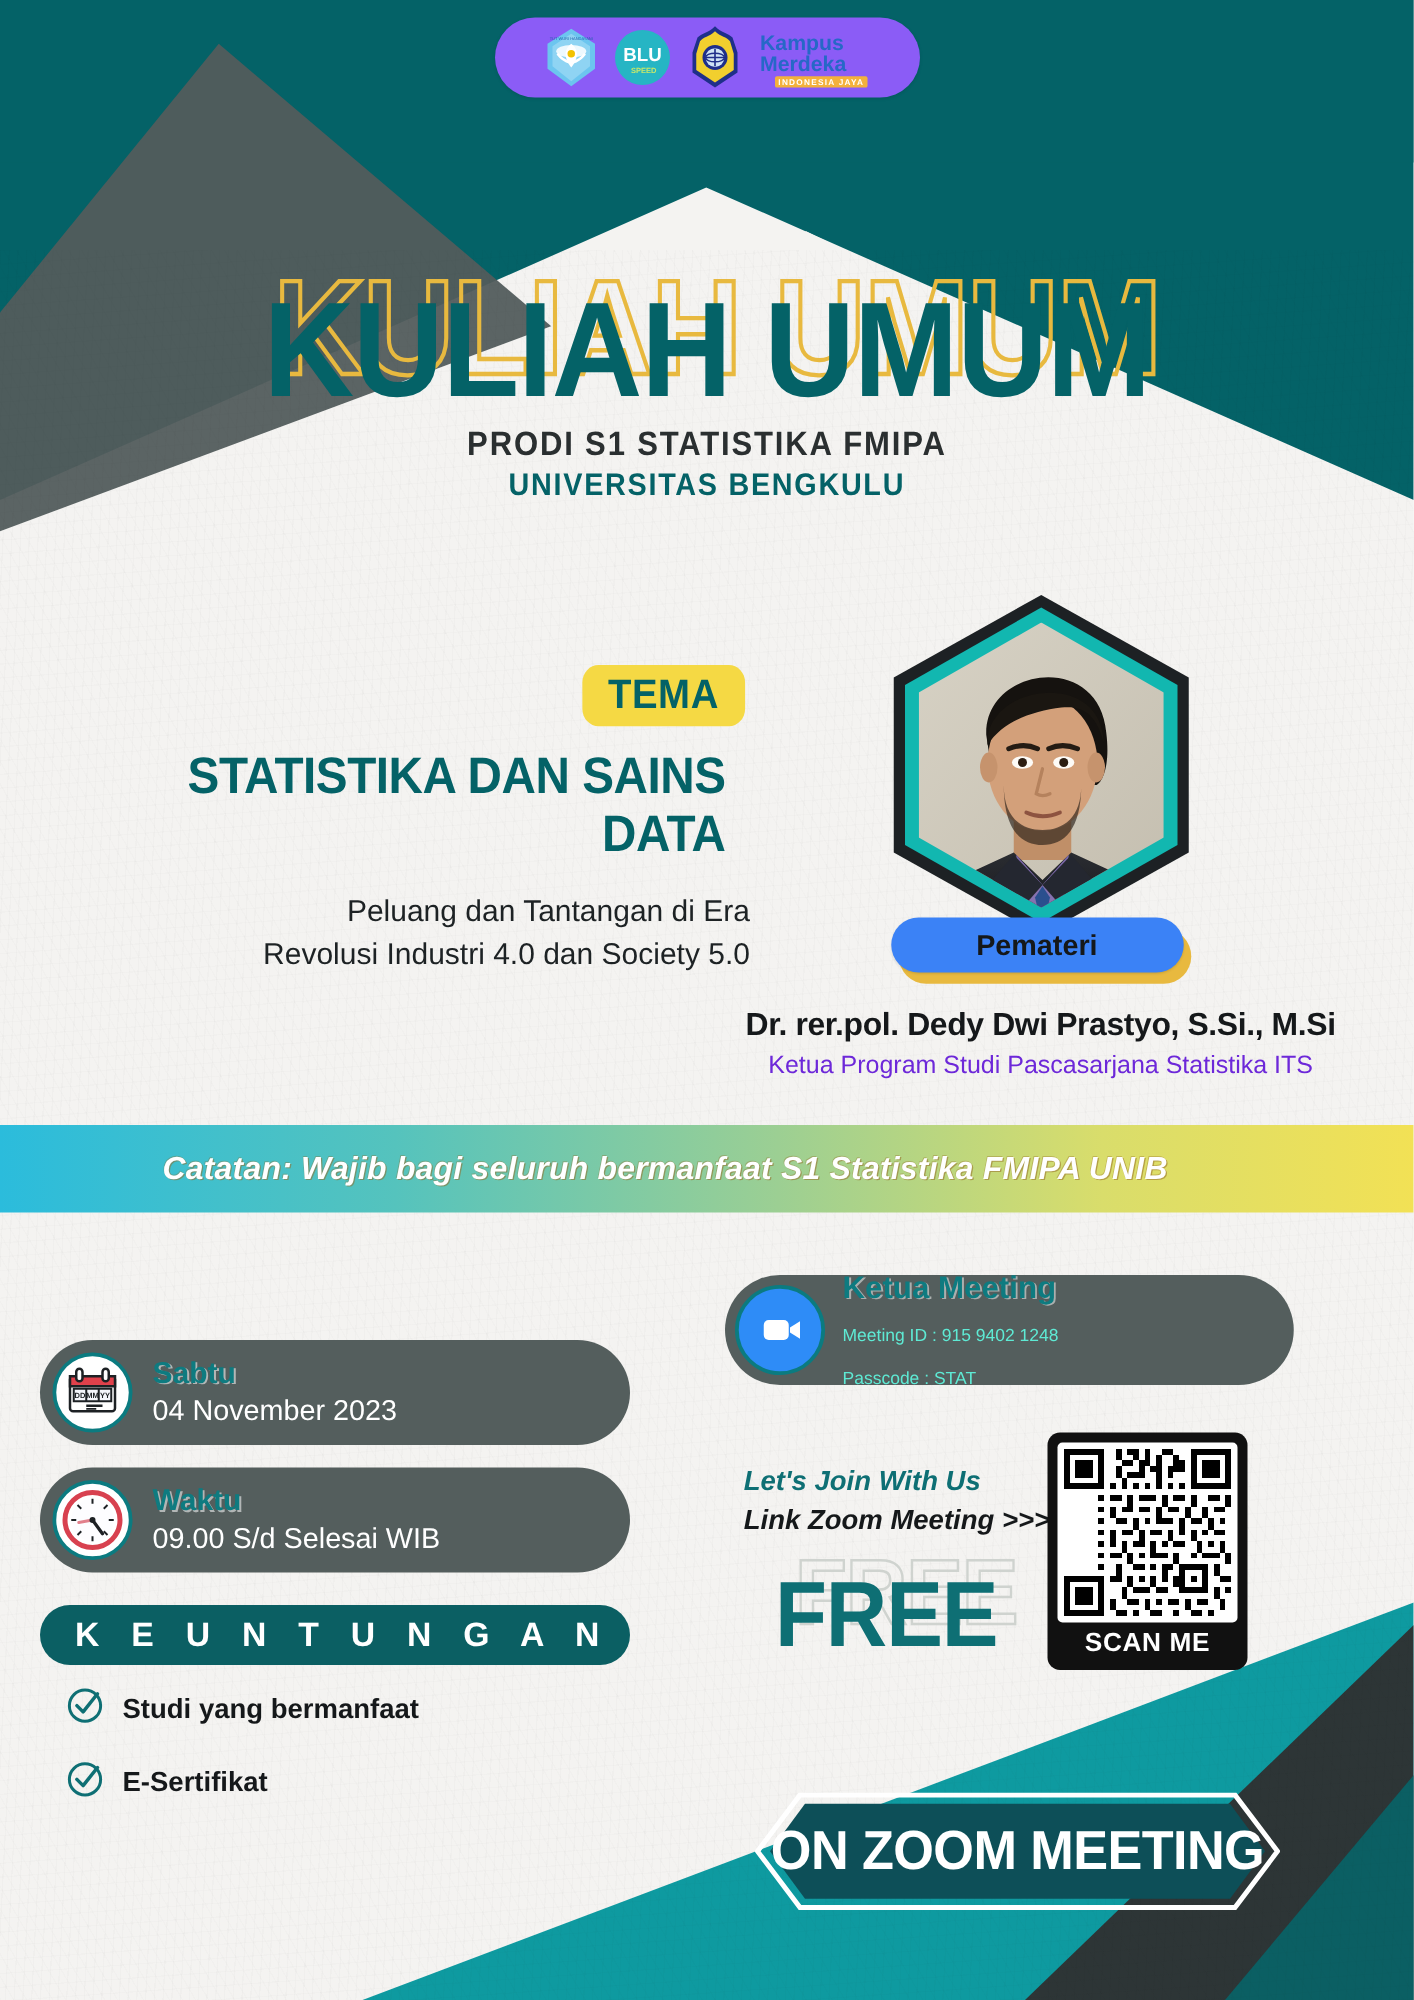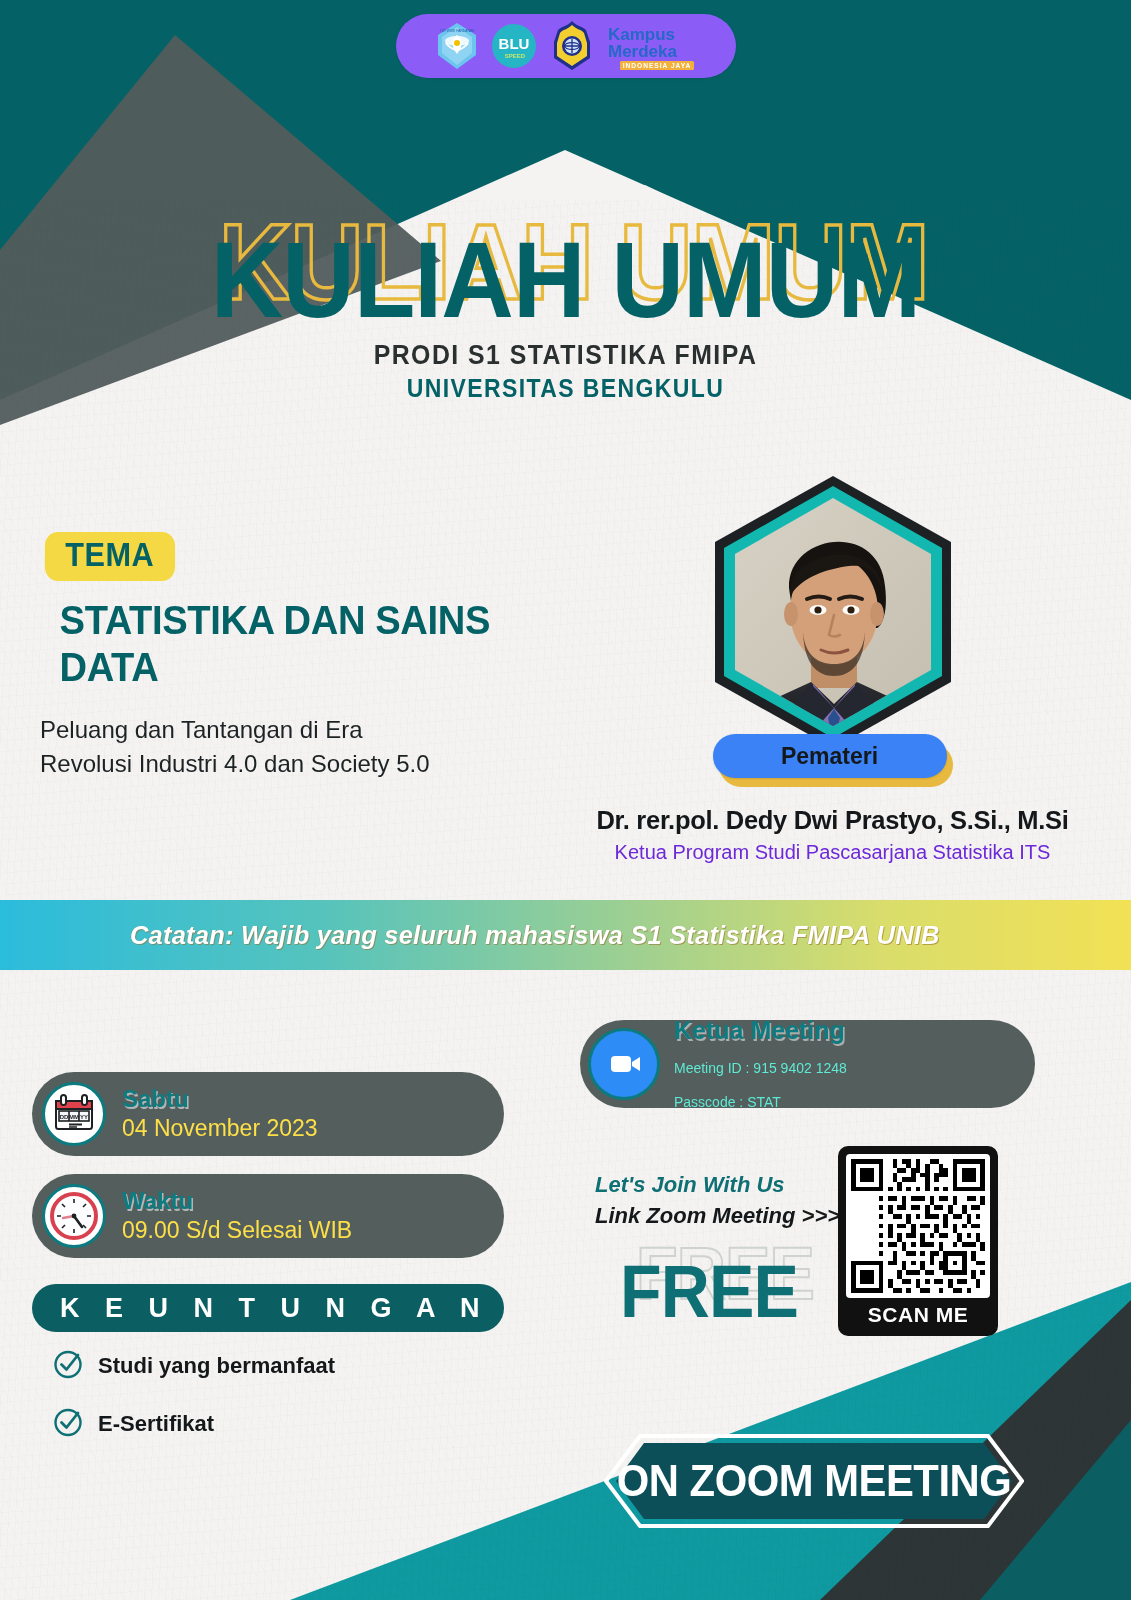--- a/index.html
+++ b/index.html
@@ -62,21 +62,21 @@
     font-size:27px; font-weight:bold; color:#2a2f30;
     letter-spacing:1.6px; transform:scaleX(0.92);
   }
   .sub2 {
     margin-top:3px;
     font-size:25px; font-weight:bold; color:#046267;
     letter-spacing:1.5px; transform:scaleX(0.92);
   }
 
   
-  .theme-block { position:absolute; left:40px; top:532px; width:560px; text-align:left; z-index:20; }
+  .theme-block { position:absolute; left:40px; top:532px; width:560px; text-align:right; z-index:20; }
   .tema-badge {
     display:inline-block; background:#f5d944; color:#046267;
     font-size:33px; font-weight:bold; letter-spacing:0.5px;
     padding:4px 22px 7px; border-radius:14px; transform:scaleX(0.93);
   }
   .theme-title {
     margin-top:16px; font-size:41px; font-weight:bold; color:#046267;
     letter-spacing:-0.4px; transform:scaleX(0.93);
   }
   .theme-desc {
@@ -134,21 +134,21 @@
     display:flex; align-items:center; padding-left:10px; gap:16px;
   }
   .info-icon-ring {
     width:64px; height:64px; border-radius:50%;
     background:#fff; border:3px solid #0b7b80;
     display:flex; align-items:center; justify-content:center; flex:0 0 auto;
     overflow:hidden;
   }
   .info-texts { display:flex; flex-direction:column; justify-content:center; line-height:1.12; }
   .info-label { font-size:24px; font-weight:bold; color:#0e7b80; text-shadow:1.5px 1.5px 0 rgba(255,255,255,0.55); }
-  .info-value { font-size:23px; color:#fde047; margin-top:3px; }
+  .info-value { font-size:23px; color:#ffffff; margin-top:3px; }
 
   
   .waktu-pill { position:absolute; left:32px; top:1010px; width:472px; z-index:20; }
   .card-date   { position:absolute; left:32px; top:1072px; width:472px; z-index:20; }
   .card-time   { position:absolute; left:32px; top:1174px; width:472px; z-index:20; }
   .keun-pill   { position:absolute; left:32px; top:1284px; width:472px; z-index:20; }
   .benefits    { position:absolute; left:52px; top:1348px; width:460px; z-index:20; }
   .benefit-row { display:flex; align-items:center; gap:14px; margin-bottom:22px; }
   .benefit-label { font-size:22px; font-weight:bold; color:#15181a; }
 
@@ -353,21 +353,21 @@
     </div>
     <div class="pemateri-badge-wrap">
       <div class="pemateri-shadow"></div>
       <div class="pemateri-pill">Pemateri</div>
     </div>
     <div class="speaker-name">Dr. rer.pol. Dedy Dwi Prastyo, S.Si., M.Si</div>
     <div class="speaker-role">Ketua Program Studi Pascasarjana Statistika ITS</div>
   </div>
 
   <div class="note-banner">
-    <span class="note-text">Catatan:  Wajib yang seluruh mahasiswa S1 Statistika FMIPA UNIB</span>
+    <span class="note-text">Catatan:  Wajib bagi seluruh bermanfaat S1 Statistika FMIPA UNIB</span>
   </div>
 
 
   <div class="info-card card-date">
     <span class="info-icon-ring">
       <svg width="50" height="50" viewBox="0 0 50 50">
         <rect x="7" y="12" width="36" height="28" rx="2.5" fill="#ffffff" stroke="#1d2124" stroke-width="2"></rect>
         <rect x="7" y="12" width="36" height="8" fill="#e0414b" stroke="#1d2124" stroke-width="2"></rect>
         <rect x="12" y="6" width="5" height="10" rx="2.5" fill="#ffffff" stroke="#1d2124" stroke-width="2"></rect>
         <rect x="33" y="6" width="5" height="10" rx="2.5" fill="#ffffff" stroke="#1d2124" stroke-width="2"></rect>

